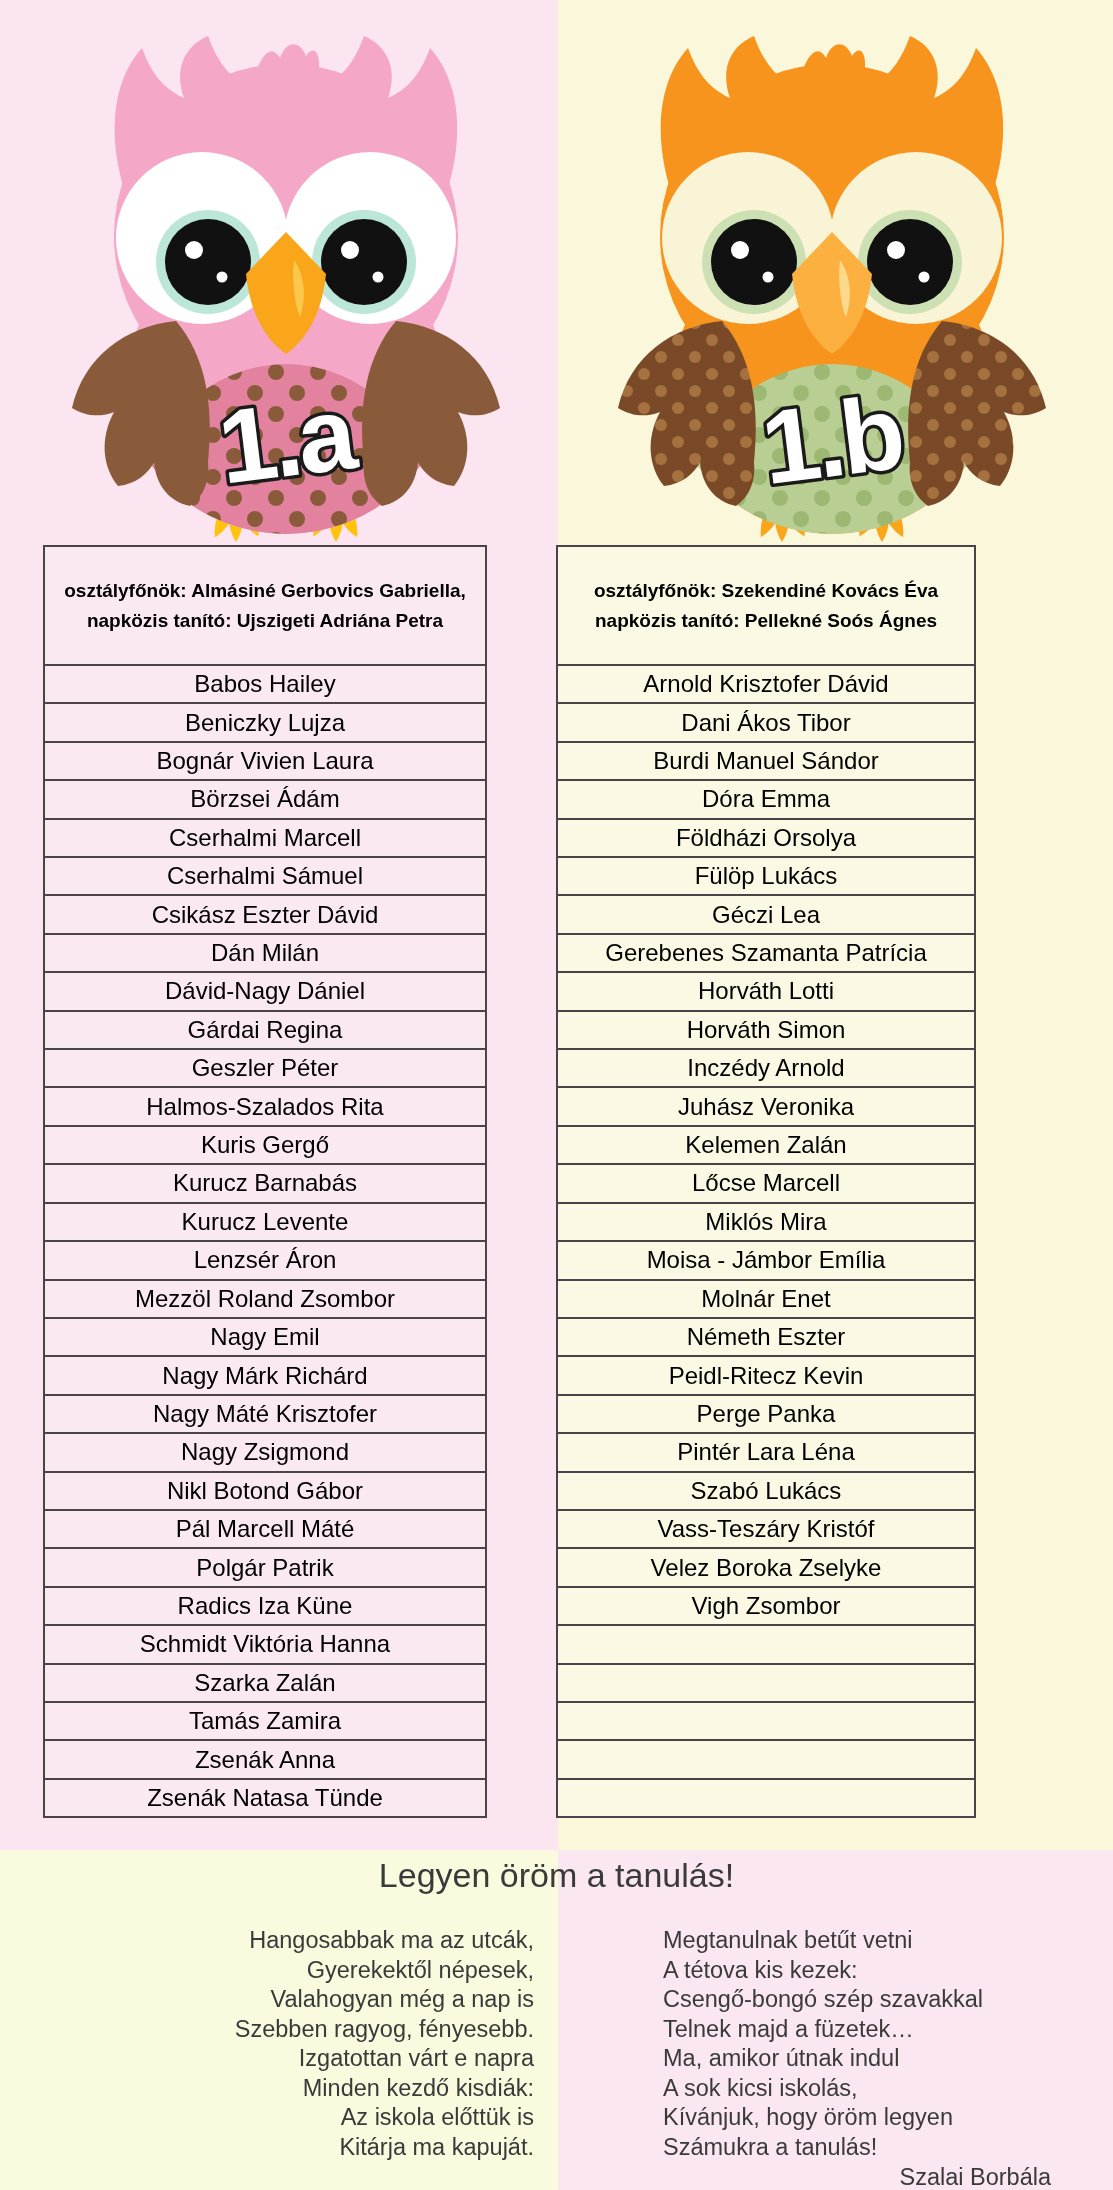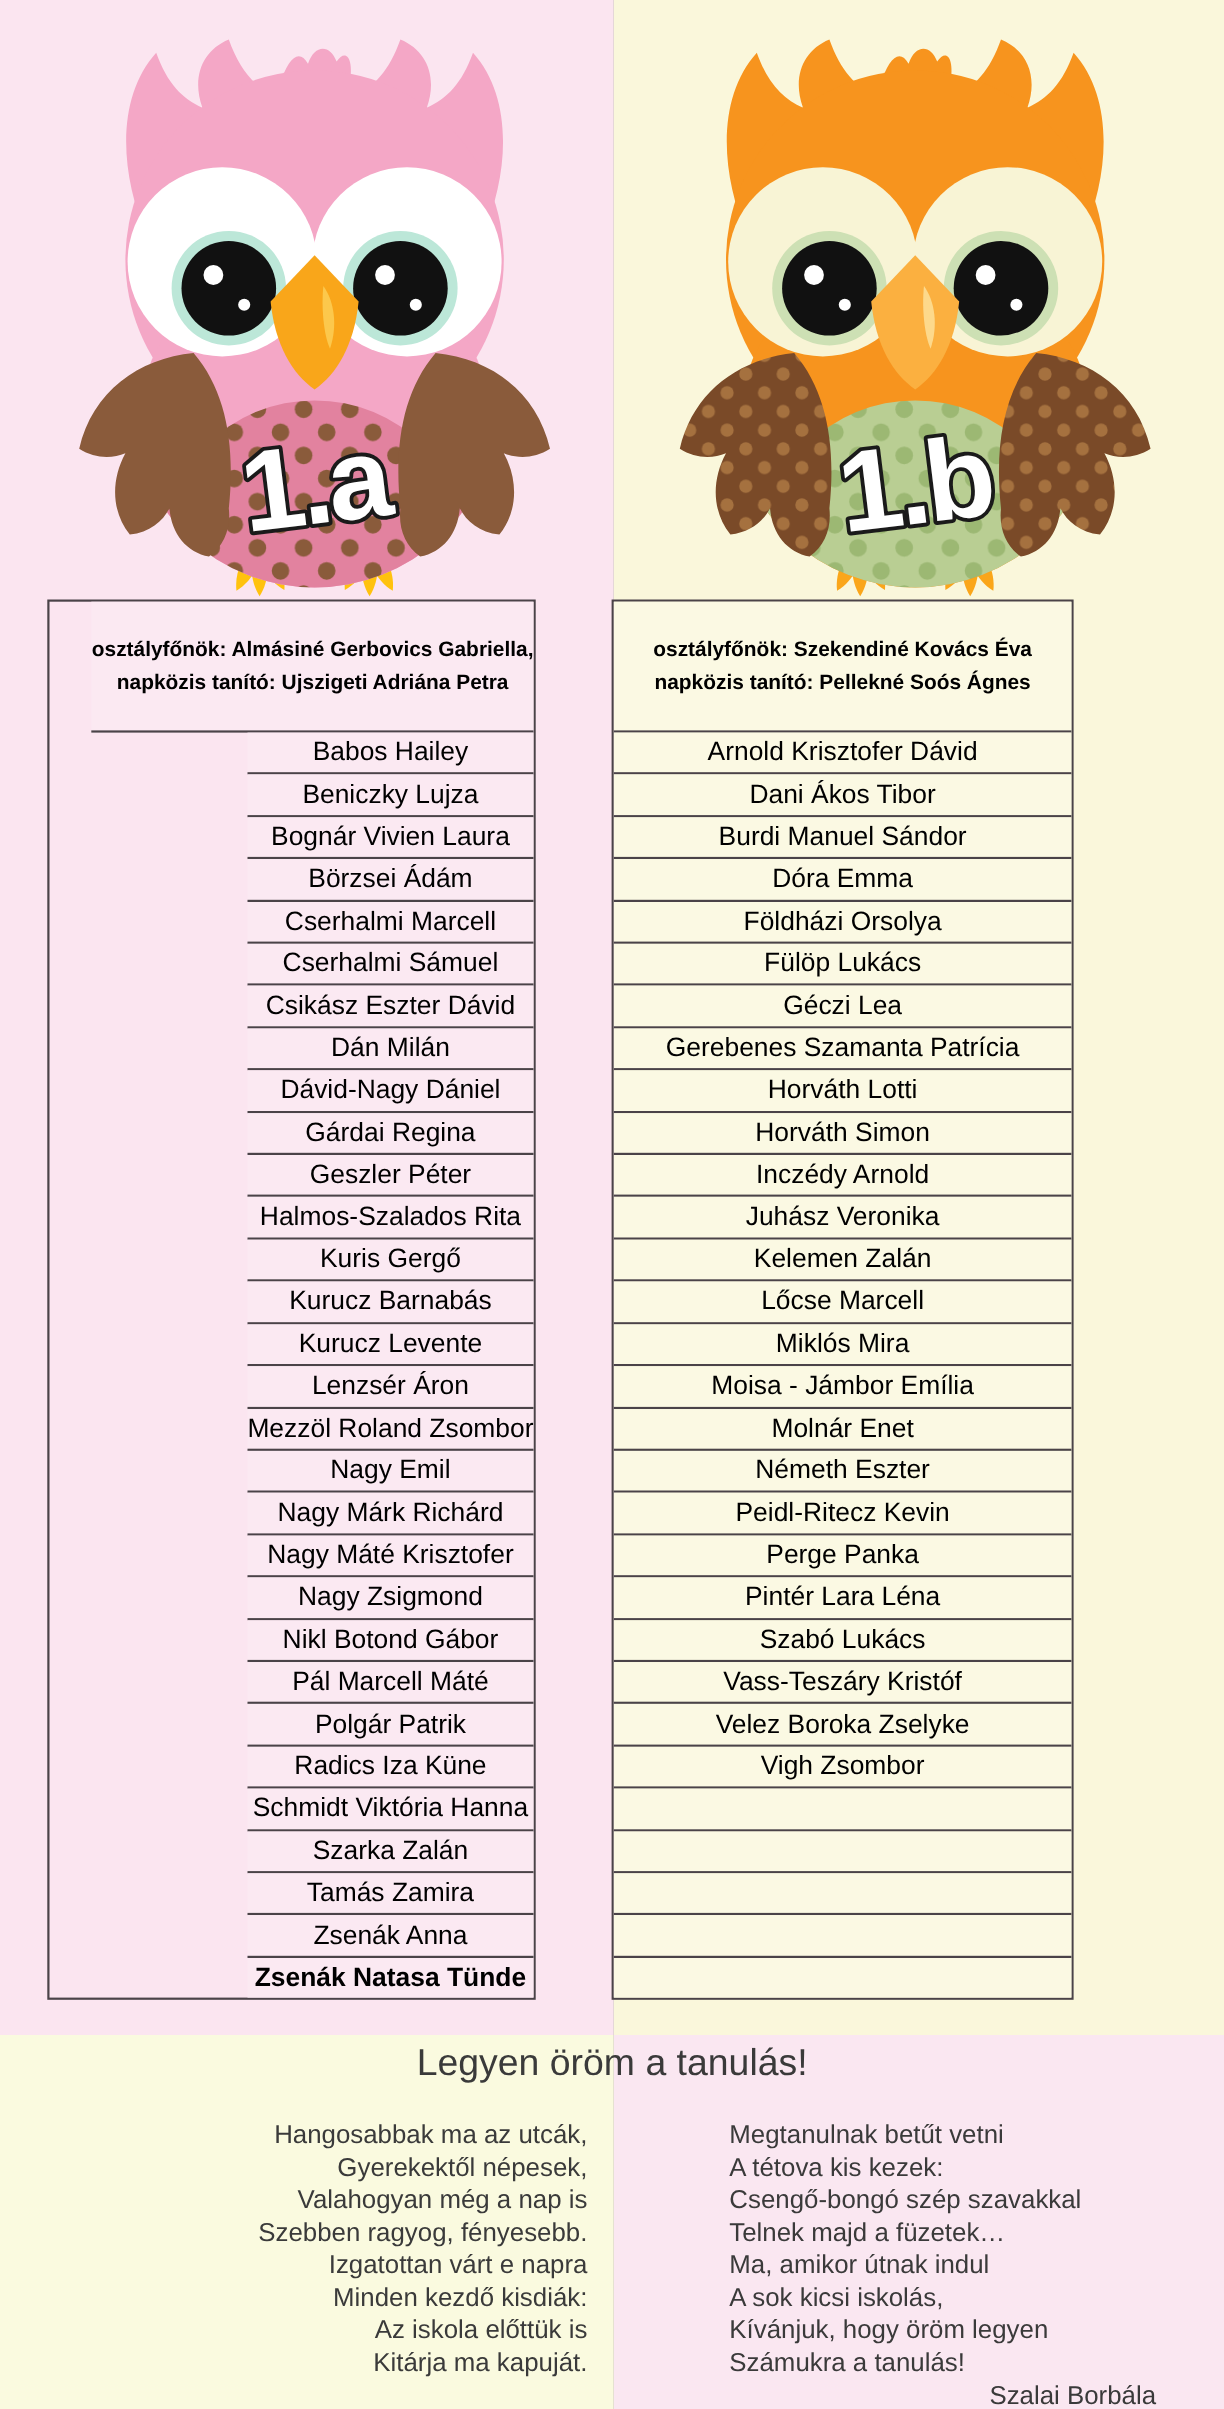--- a/index.html
+++ b/index.html
@@ -17,33 +17,33 @@
 
   .owl{position:absolute;width:460px;height:520px;}
   .owl-a{left:56px;top:26px;}
   .owl-b{left:602px;top:26px;}
   .owl text{font-family:"Liberation Sans",sans-serif;}
 
   .tbl{
     position:absolute;top:545px;height:1273px;box-sizing:border-box;
     border:2px solid var(--table-border);display:flex;flex-direction:column;
   }
-  .tbl-a{left:43px;width:444px;align-items:flex-end;}
+  .tbl-a{left:43px;width:444px;}
   .tbl-b{left:556px;width:420px;}
   .thead{
     box-sizing:border-box;height:119px;border-bottom:2px solid var(--table-border);
     display:flex;flex-direction:column;justify-content:center;align-items:center;
     font-weight:bold;font-size:19px;line-height:30px;color:var(--text);text-align:center;
   }
   .rows{flex:1;display:flex;flex-direction:column;}
   .row{
     flex:1;box-sizing:border-box;display:flex;align-items:center;justify-content:center;
     font-size:24px;color:var(--text);border-bottom:2px solid var(--table-border);
   }
-  .row:last-child{border-bottom:none;font-weight:bold;}
+  .row:last-child{border-bottom:none;}
   .tbl-a .thead,.tbl-a .row{background:var(--pink-cell);}
   .tbl-b .thead,.tbl-b .row{background:var(--cream-cell);}
 
   .f-title{
     position:absolute;left:0;top:1856px;width:1113px;text-align:center;
     font-size:34px;color:var(--footer-text);
   }
   .poem{
     position:absolute;top:1926px;font-size:23.5px;line-height:29.5px;color:var(--footer-text);
   }

